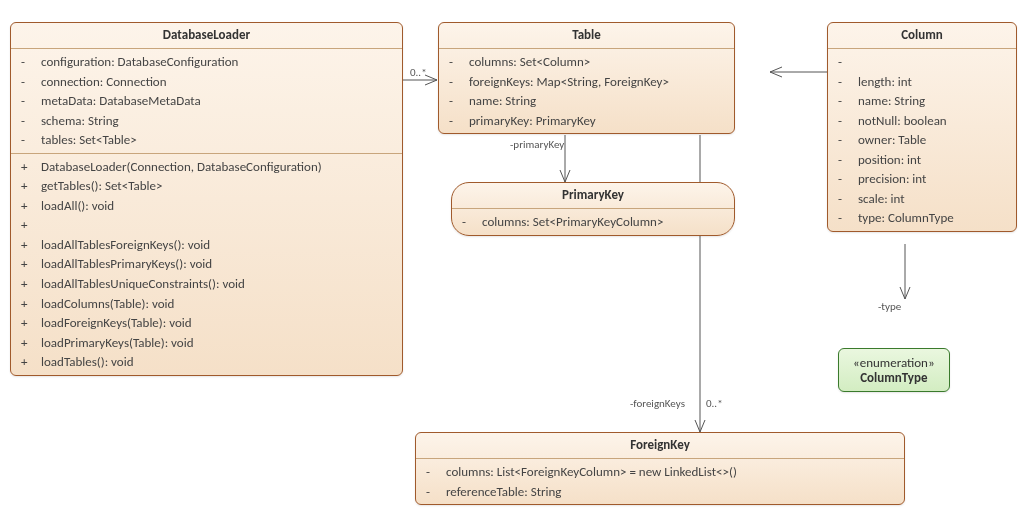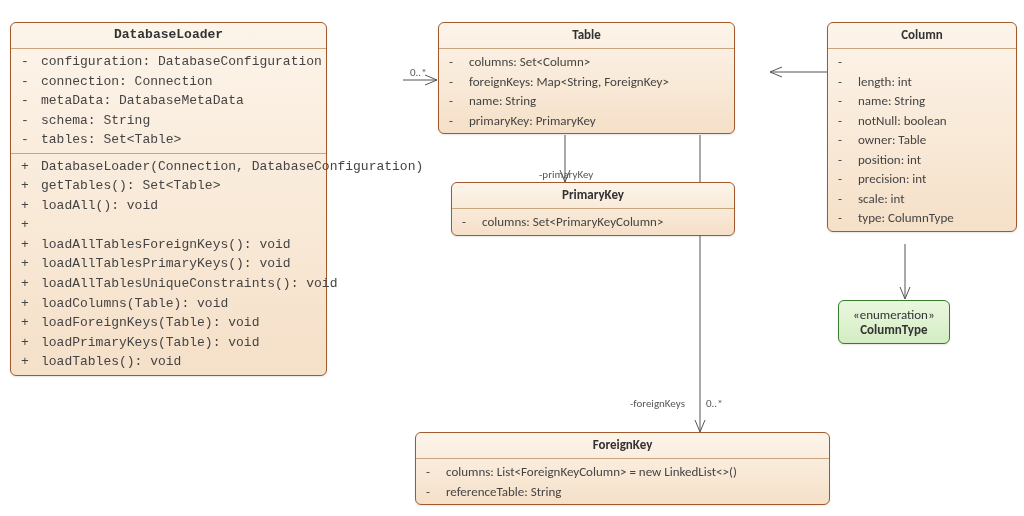--- a/index.html
+++ b/index.html
@@ -21,20 +21,21 @@
     box-shadow: 0 1px 2px rgba(0,0,0,0.1);
   }
   .enum-box {
     position: absolute;
     border: 1px solid #3a7a2c;
     border-radius: 6px;
     background: linear-gradient(#eaf7df, #d3edc2);
     box-shadow: 0 1px 2px rgba(0,0,0,0.1);
     text-align: center;
     padding: 6px 14px;
+    margin-top: 48px;
   }
   .class-title {
     text-align: center;
     font-weight: bold;
     padding: 4px 6px 6px;
     border-bottom: 1px solid #c8a57c;
   }
   .section {
     border-bottom: 1px solid #c8a57c;
     padding: 3px 0;
@@ -81,26 +82,26 @@
   <line x1="827" y1="72" x2="770" y2="72" stroke="#555" stroke-width="1" marker-end="url(#openArrow)"></line>
 
   <line x1="565" y1="135" x2="565" y2="182" stroke="#555" stroke-width="1" marker-end="url(#openArrow)"></line>
 
   <path d="M700 135 L700 405 L700 432" fill="none" stroke="#555" stroke-width="1" marker-end="url(#openArrow)"></path>
 
   <line x1="905" y1="244" x2="905" y2="299" stroke="#555" stroke-width="1" marker-end="url(#openArrow)"></line>
 </svg>
 
 <div class="label-line" style="left:410px; top:66px;">0..*</div>
-<div class="label-line" style="left:510px; top:168px;margin-left:29px;">-primaryKey</div>
+<div class="label-line" style="left:510px; top:138px;">-primaryKey</div>
 <div class="label-line" style="left:630px; top:397px;">-foreignKeys</div>
 <div class="label-line" style="left:706px; top:397px;">0..*</div>
 <div class="label-line" style="left:878px; top:300px;">-type</div>
 
-<div class="class-box" style="left:10px; top:22px; width:317px;font-family:Liberation Mono, monospace;">
+<div class="class-box" style="left:10px; top:22px; width:393px;">
   <div class="class-title">DatabaseLoader</div>
   <div class="section">
     <div class="row">
         <span class="vis">-</span>
         <span>configuration: DatabaseConfiguration</span>
       </div>
     <div class="row">
         <span class="vis">-</span>
         <span>connection: Connection</span>
       </div>
@@ -179,21 +180,21 @@
         <span class="vis">-</span>
         <span>name: String</span>
       </div>
     <div class="row">
         <span class="vis">-</span>
         <span>primaryKey: PrimaryKey</span>
       </div>
   </div>
 </div>
 
-<div class="class-box" style="left:451px; top:182px; width:284px;">
+<div class="class-box" style="left:451px; top:182px; width:284px;border-radius:18px;">
   <div class="class-title">PrimaryKey</div>
   <div class="section">
     <div class="row">
         <span class="vis">-</span>
         <span>columns: Set&lt;PrimaryKeyColumn&gt;</span>
       </div>
   </div>
 </div>
 
 <div class="class-box" style="left:827px; top:22px; width:190px;">
@@ -230,21 +231,21 @@
         <span class="vis">-</span>
         <span>scale: int</span>
       </div>
     <div class="row">
         <span class="vis">-</span>
         <span>type: ColumnType</span>
       </div>
   </div>
 </div>
 
-<div class="class-box" style="left:415px; top:432px; width:415px;">
+<div class="class-box" style="left:415px; top:432px; width:490px;">
   <div class="class-title">ForeignKey</div>
   <div class="section">
     <div class="row">
         <span class="vis">-</span>
         <span>columns: List&lt;ForeignKeyColumn&gt; = new LinkedList&lt;&gt;()</span>
       </div>
     <div class="row">
         <span class="vis">-</span>
         <span>referenceTable: String</span>
       </div>

